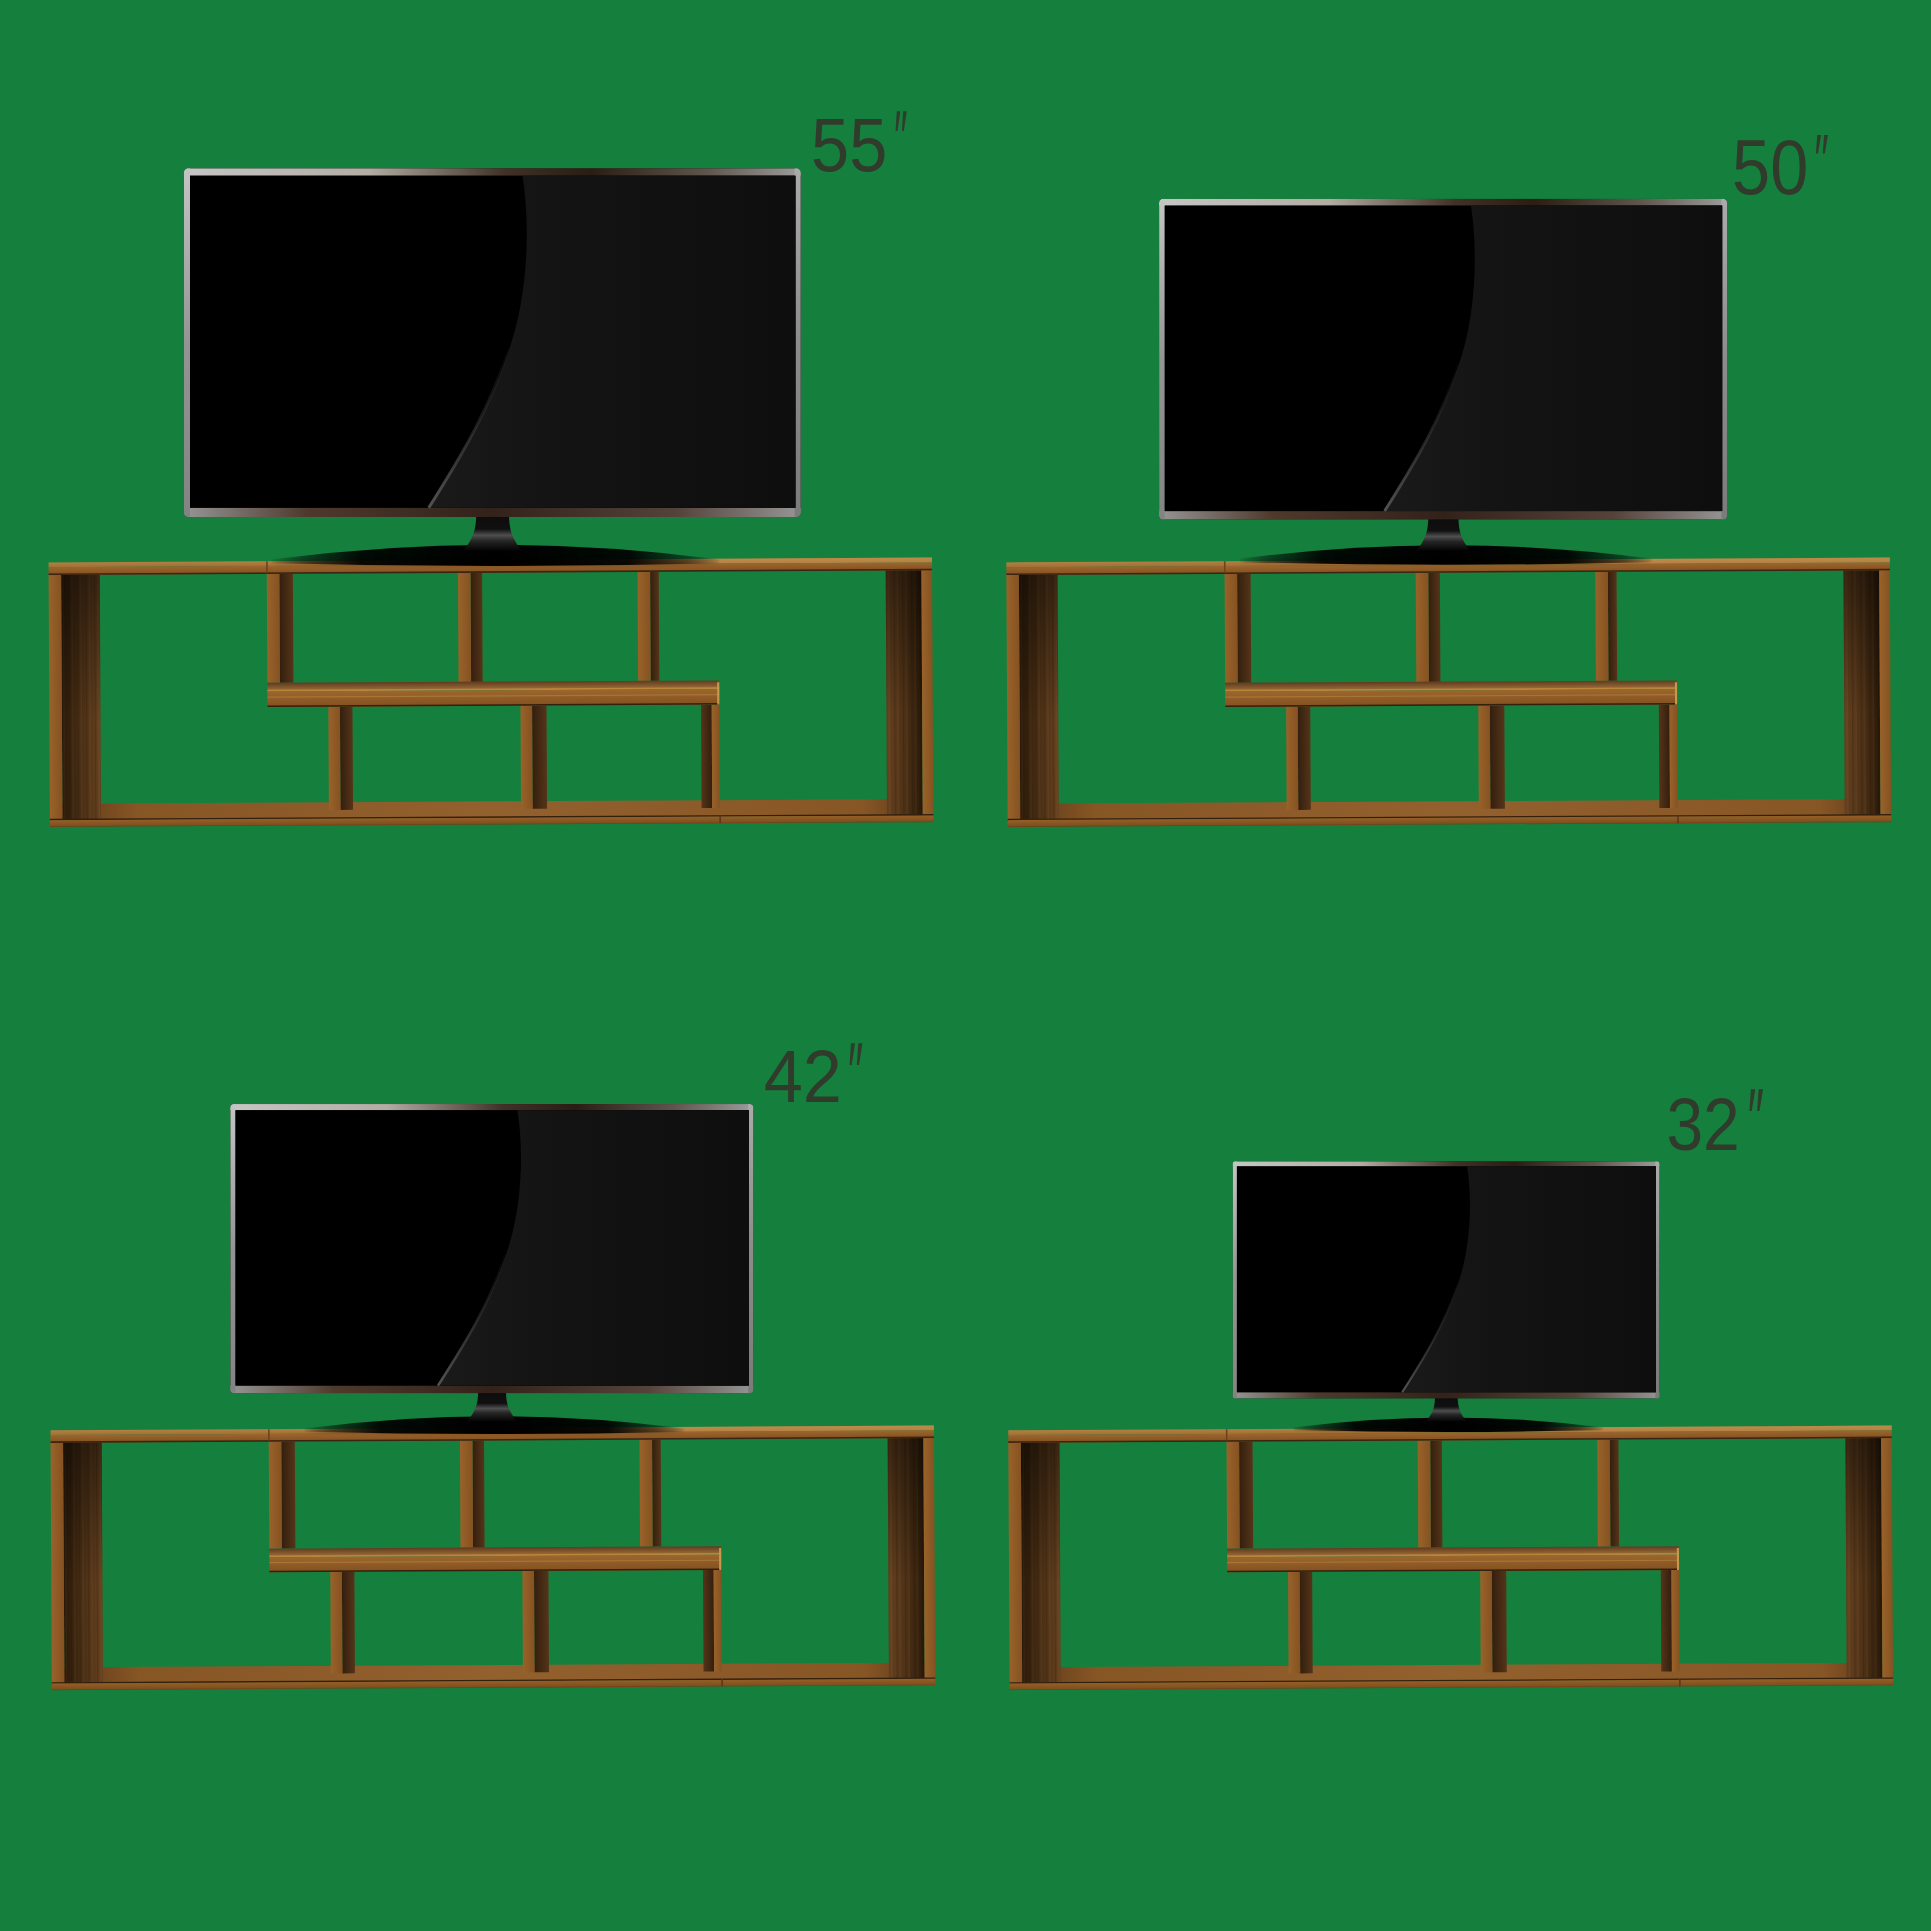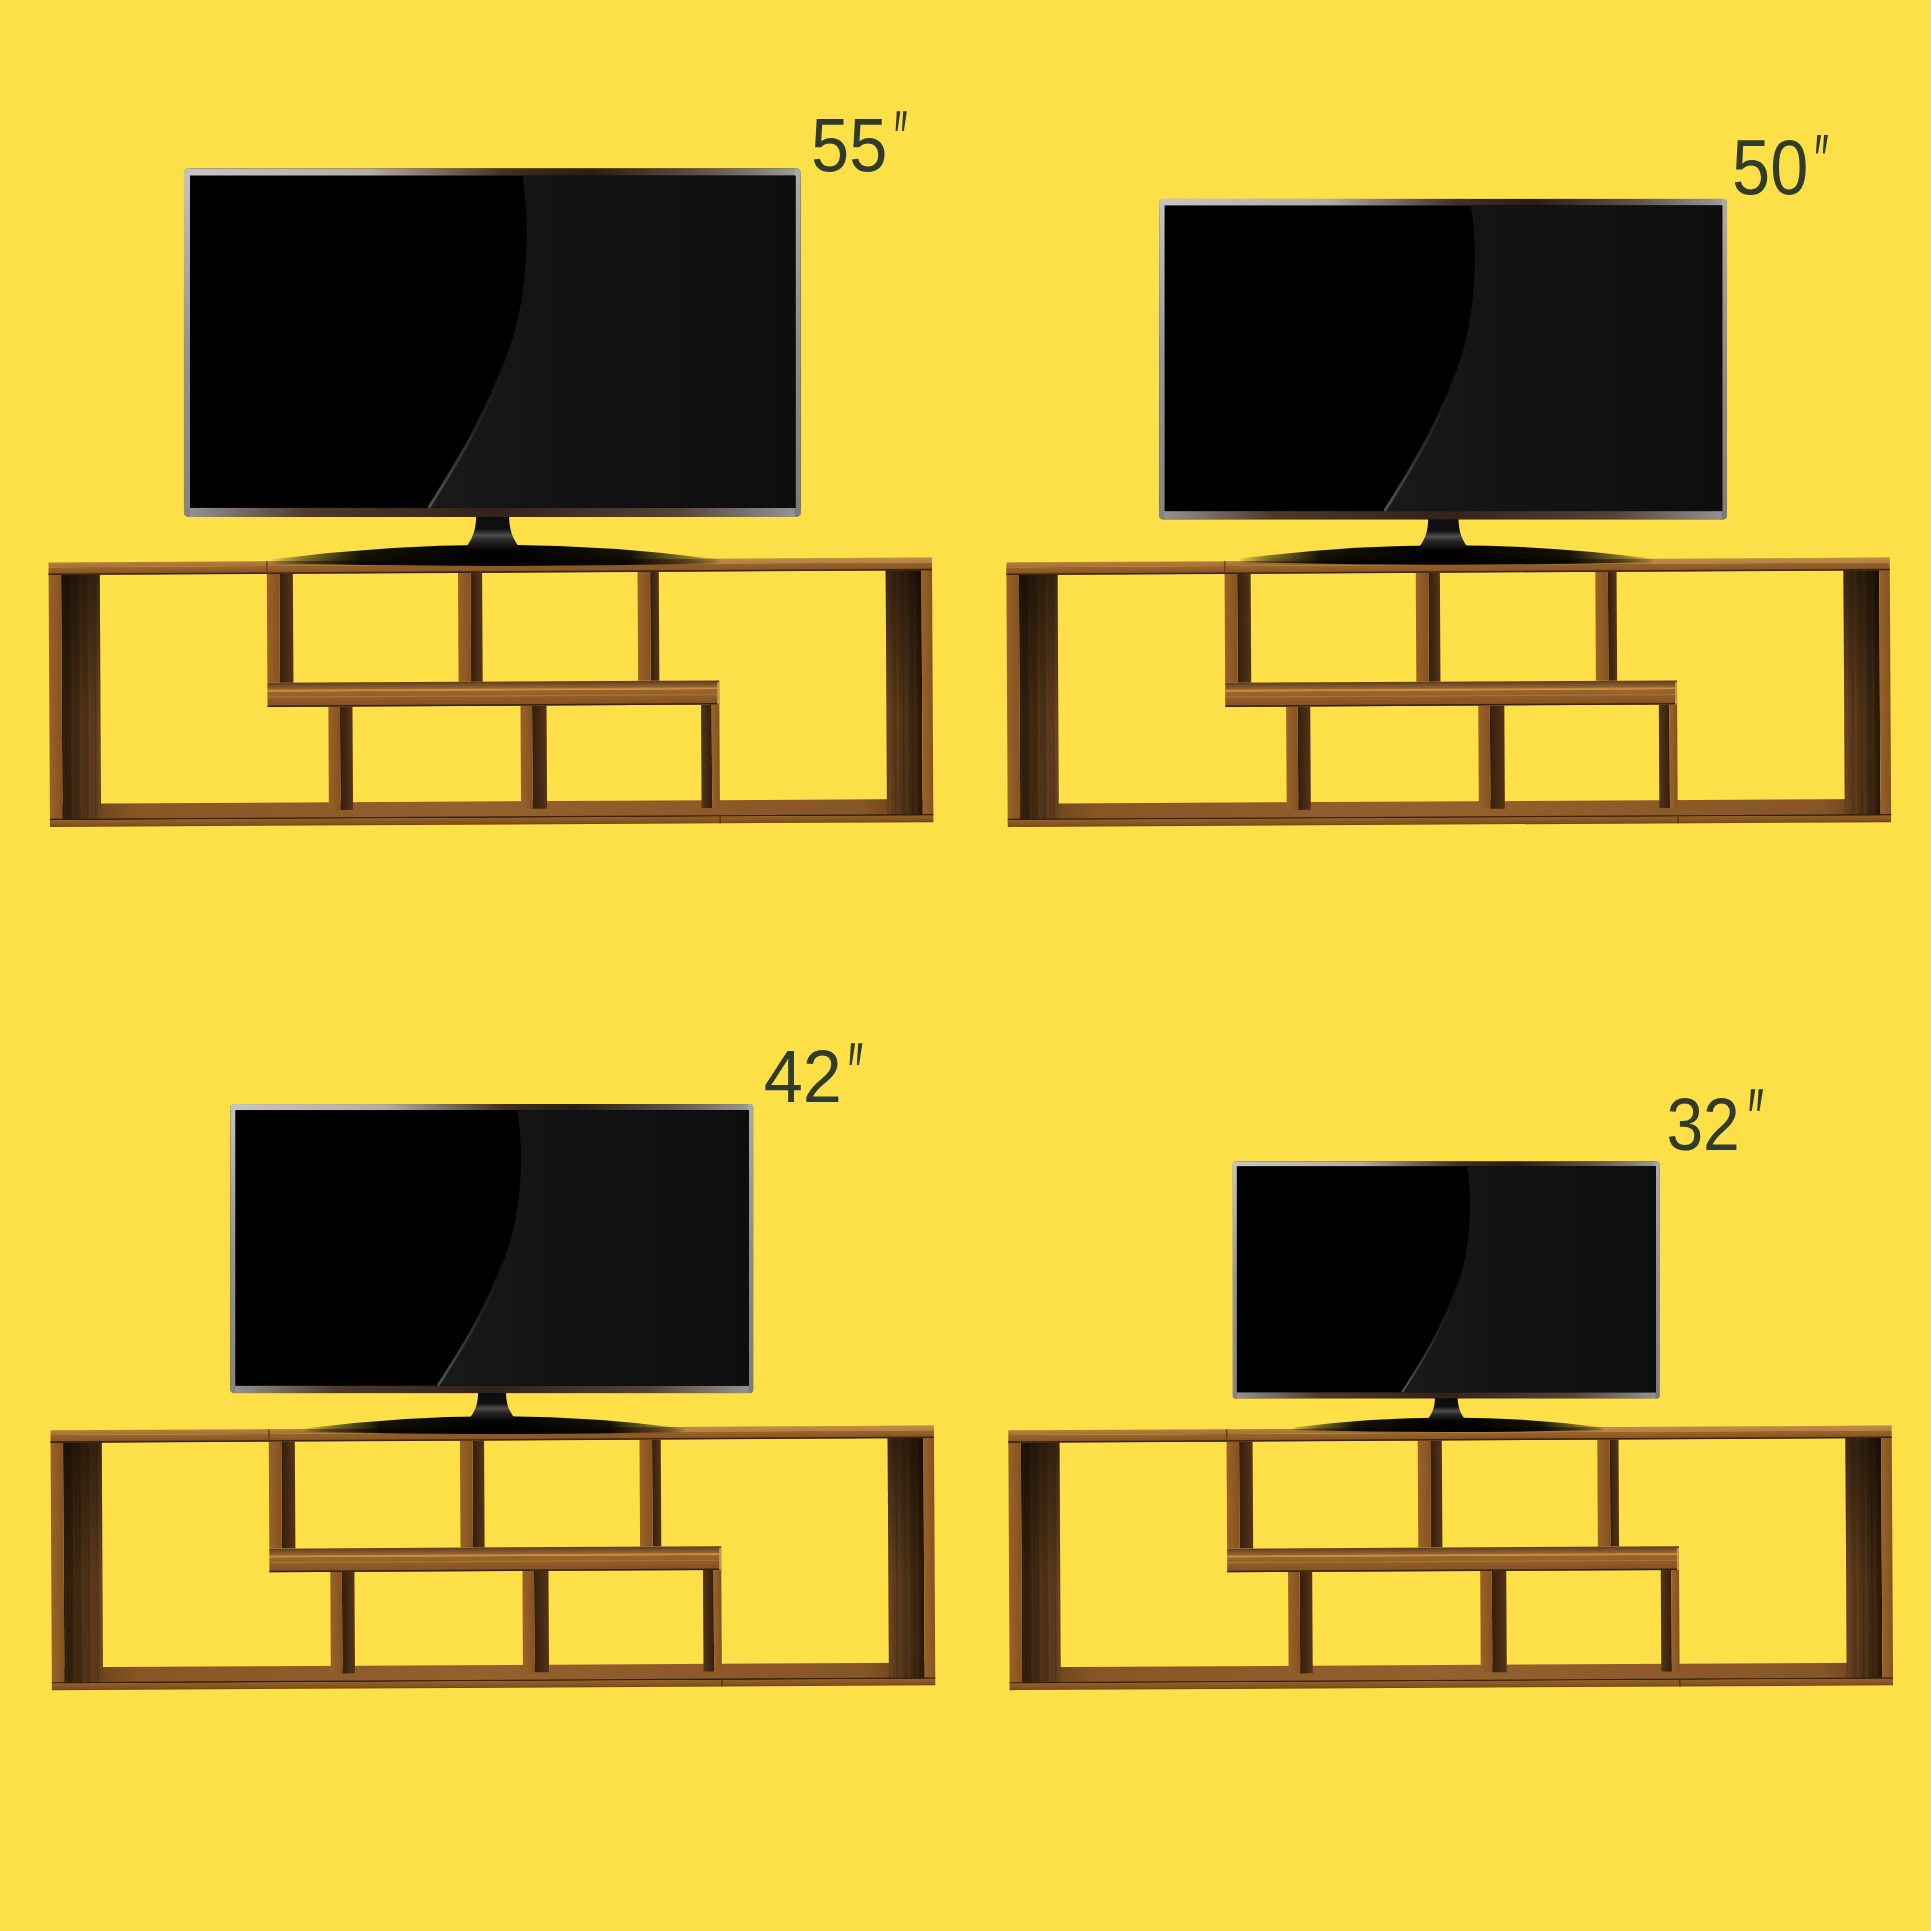--- a/index.html
+++ b/index.html
@@ -1,16 +1,16 @@
 <!DOCTYPE html>
 <html><head>
 <meta charset="utf-8">
 <style>
 html,body{margin:0;padding:0;background:#ffffff;}
-#page{position:relative;width:1931px;height:1931px;background:#fde047;overflow:hidden;font-family:"Liberation Sans",sans-serif;}
+#page{position:relative;width:1931px;height:1931px;background:#15803d;overflow:hidden;font-family:"Liberation Sans",sans-serif;}
 #scene{position:absolute;left:0;top:0;}
 </style>
 </head>
 <body>
 <div id="page">
 <svg id="scene" width="1931" height="1931" viewBox="0 0 2000 2000" xmlns="http://www.w3.org/2000/svg">
 <defs>
 <linearGradient id="gTopFace" x1="0" y1="0" x2="0" y2="1">
   <stop offset="0" stop-color="#b38042"></stop>
           <stop offset="1" stop-color="#a17036"></stop>

